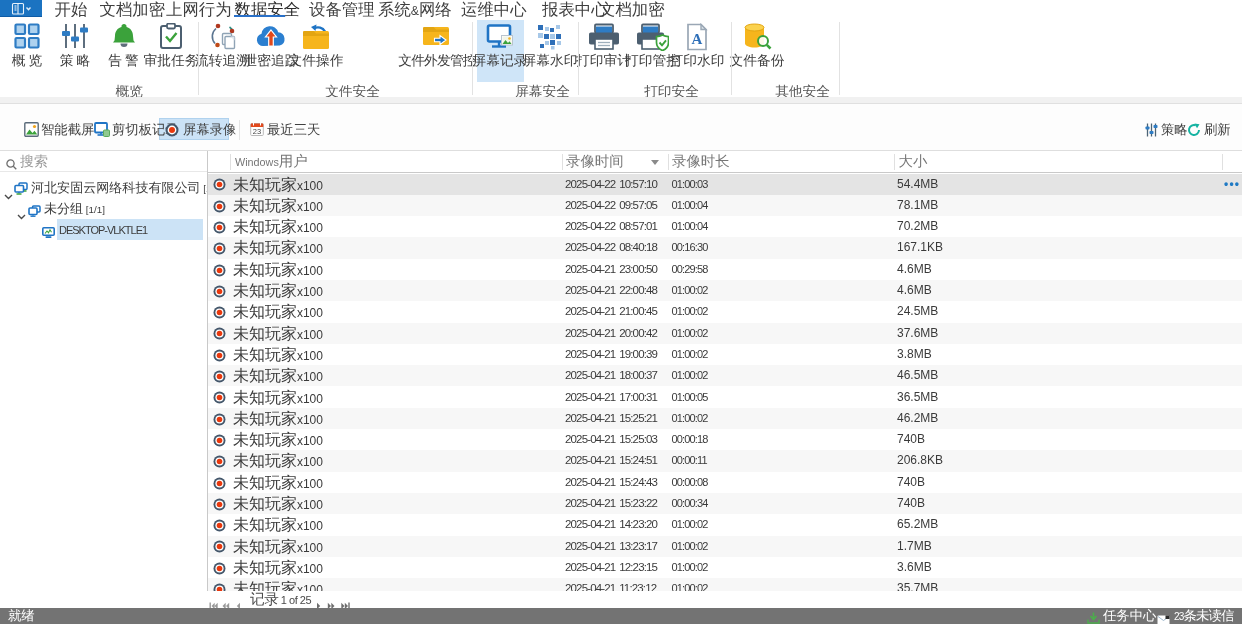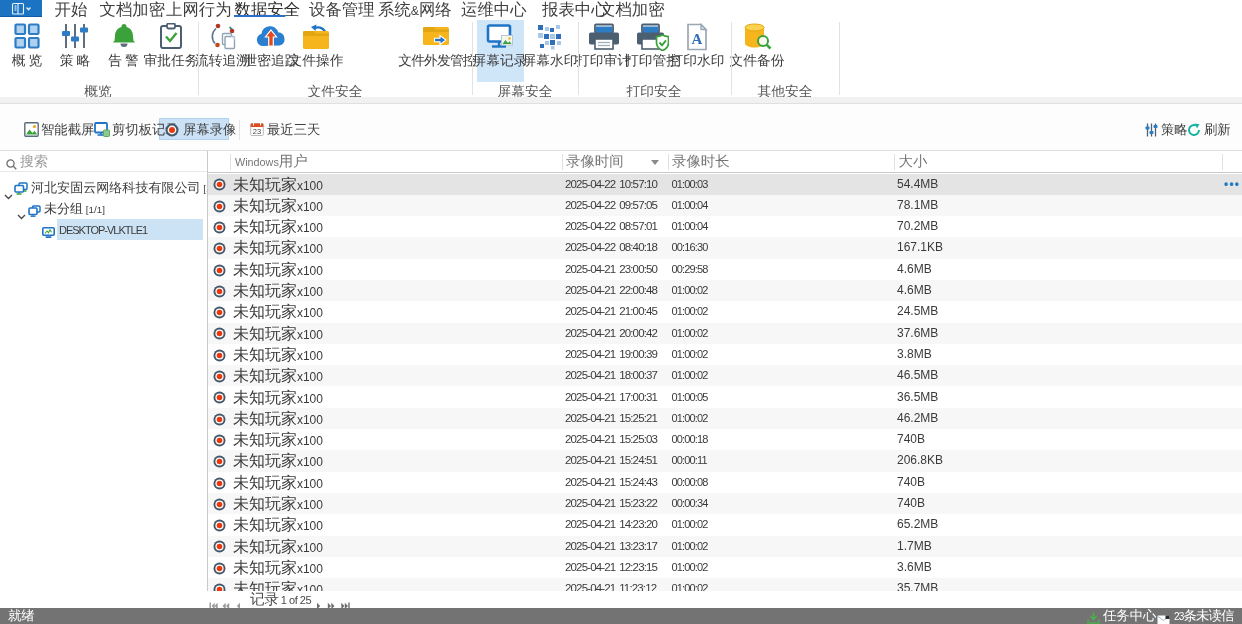--- a/index.html
+++ b/index.html
@@ -10,21 +10,21 @@
 #menubar{position:absolute;left:0;top:0;width:1242px;height:17px;background:#fff}
 #appbtn{position:absolute;left:0;top:0;width:42px;height:17px;background:#1b73c1;border-bottom:1.5px solid #0f5ca6}
 .mi{position:absolute;top:1px;font-size:12.3px;line-height:17px;color:#3f3f3f;white-space:nowrap}
 #mact{color:#2b2b2b}
 #munder{position:absolute;left:234px;top:15px;width:51px;height:2px;background:#2970c8}
 
 #ribbon{position:absolute;left:0;top:17px;width:1242px;height:80px;background:#fff}
 .rit{position:absolute;top:2px;height:50px;text-align:center}
 .rlab{position:absolute;top:34.5px;width:100%;text-align:center;font-size:10.3px;line-height:13px;color:#3d3d3d;white-space:nowrap}
 .rlab2{letter-spacing:-0.8px}
-.glab{position:absolute;top:68px;text-align:center;font-size:10.3px;line-height:13px;color:#565656;white-space:nowrap}
+.glab{position:absolute;top:68px;text-align:right;font-size:10.3px;line-height:13px;color:#565656;white-space:nowrap}
 .vsep{position:absolute;top:5px;width:1px;height:73px;background:#e2e2e2}
 #ribsel{position:absolute;left:477px;top:2.5px;width:47px;height:62px;background:#cfe5f8}
 
 #band{position:absolute;left:0;top:97px;width:1242px;height:7px;background:#f1f1f1;border-bottom:1px solid #e0e0e0}
 
 #toolbar{position:absolute;left:0;top:104px;width:1242px;height:47px;background:#fdfdfd;border-bottom:1px solid #dedede}
 .tbt{position:absolute;top:17px;font-size:10px;line-height:18px;color:#404040;white-space:nowrap}
 #tbsel{position:absolute;left:159px;top:14px;width:70px;height:22px;background:#cbe2f6;border:1px solid #b0d2ee}
 .tsep{position:absolute;top:16px;width:1px;height:20px;background:#e4e4e4}
 

